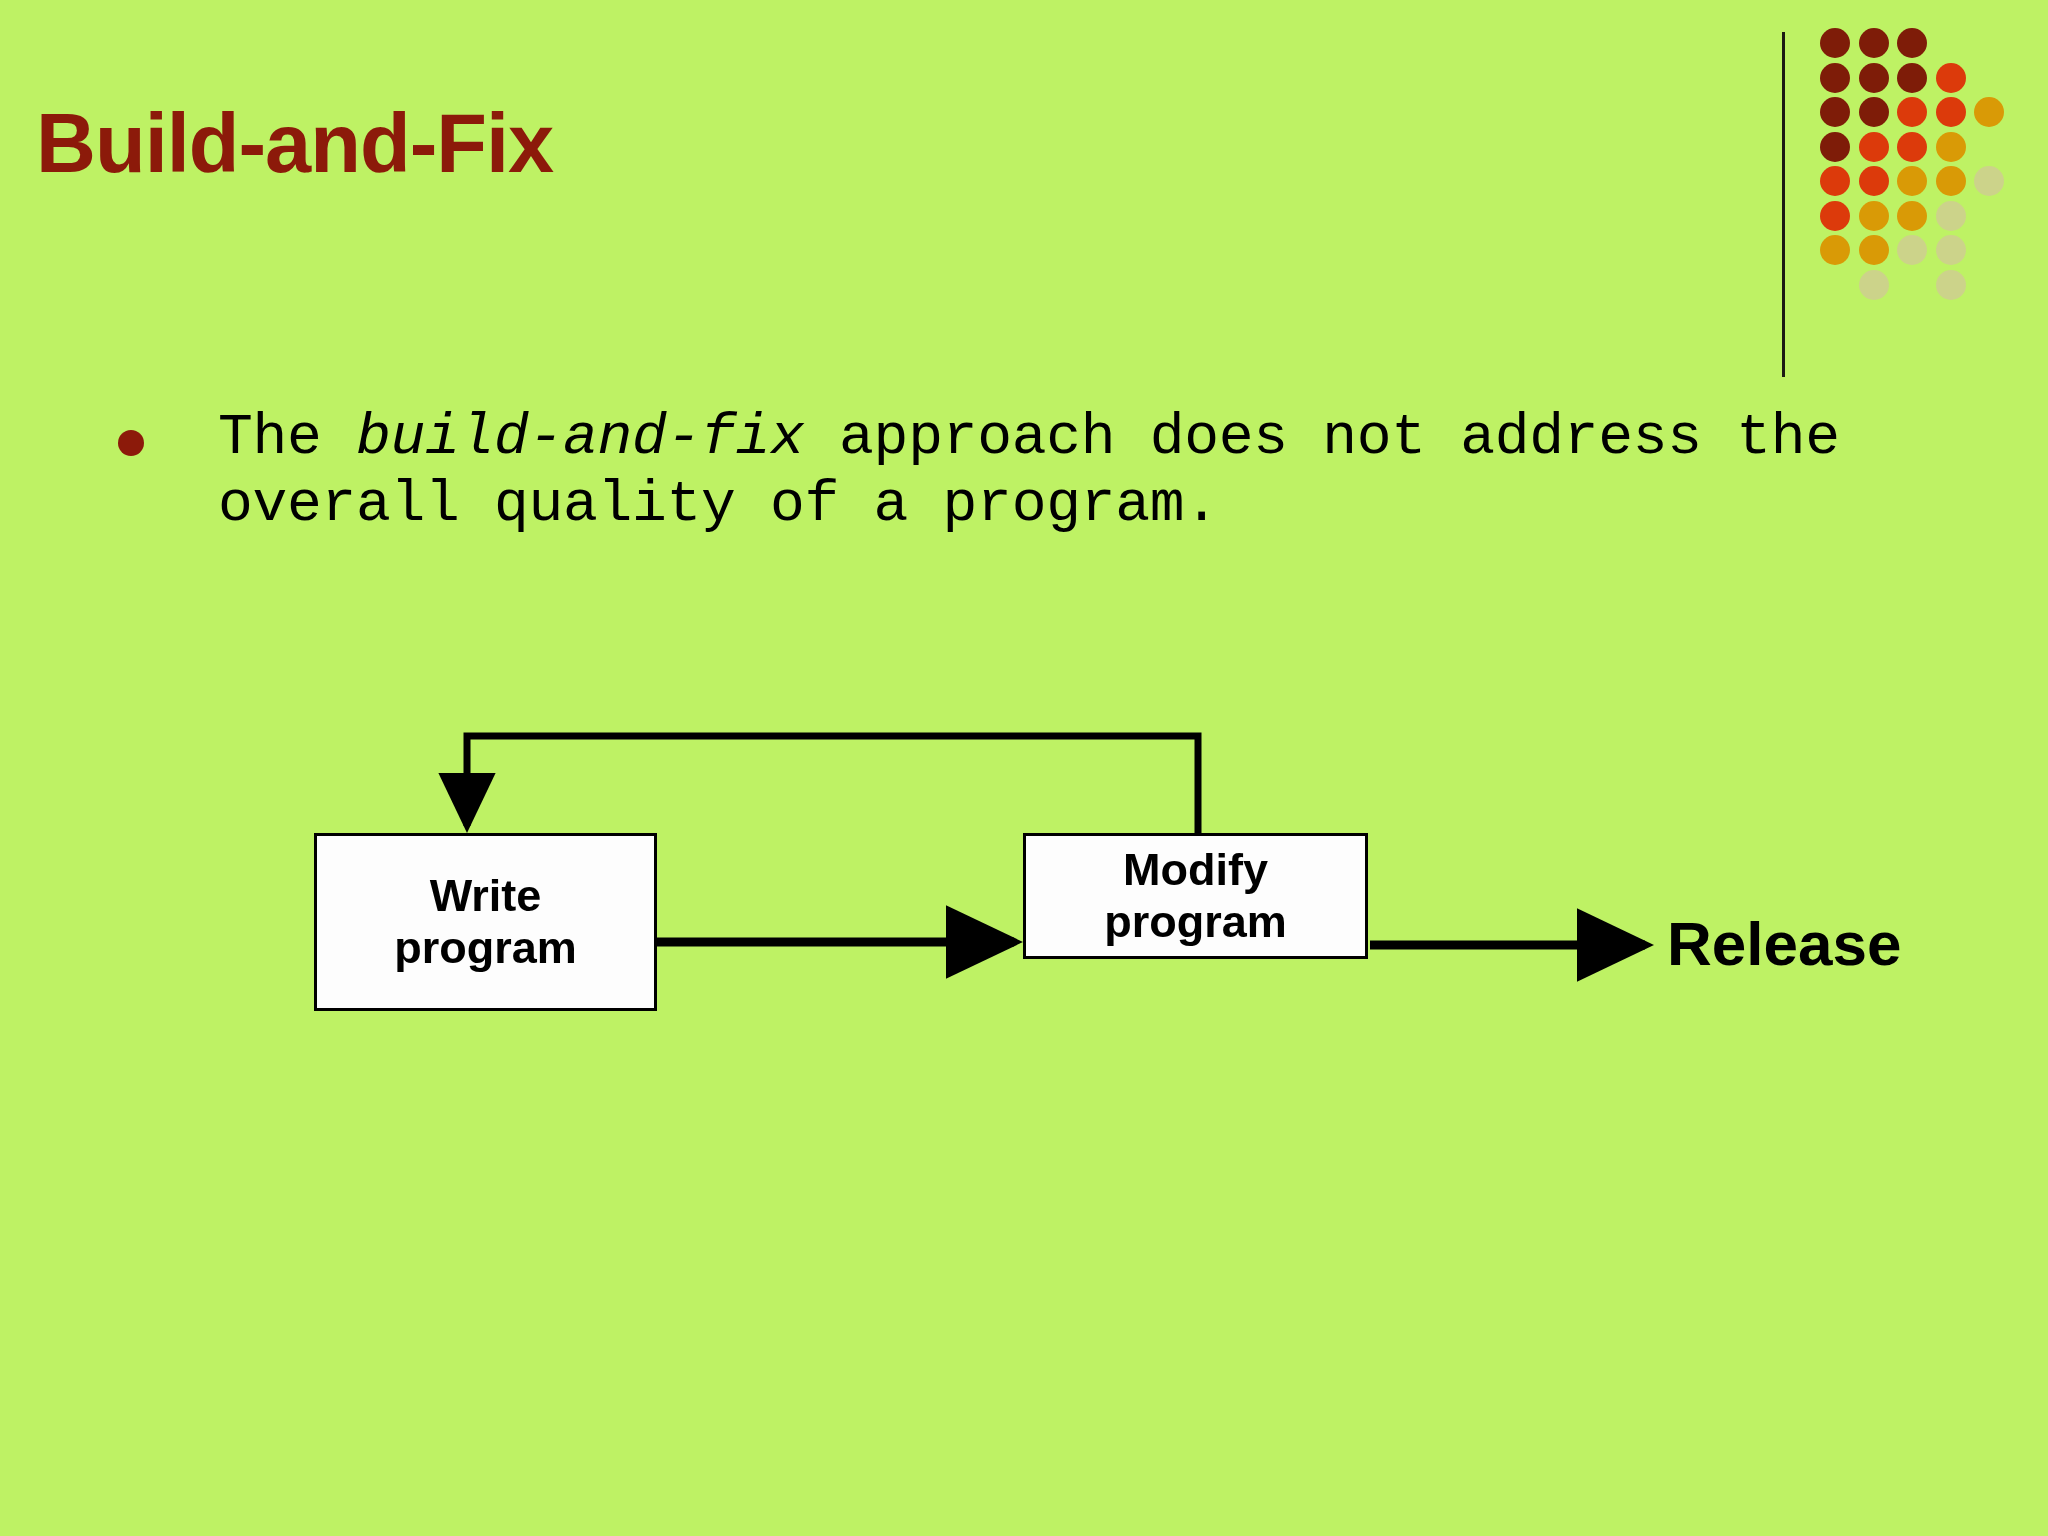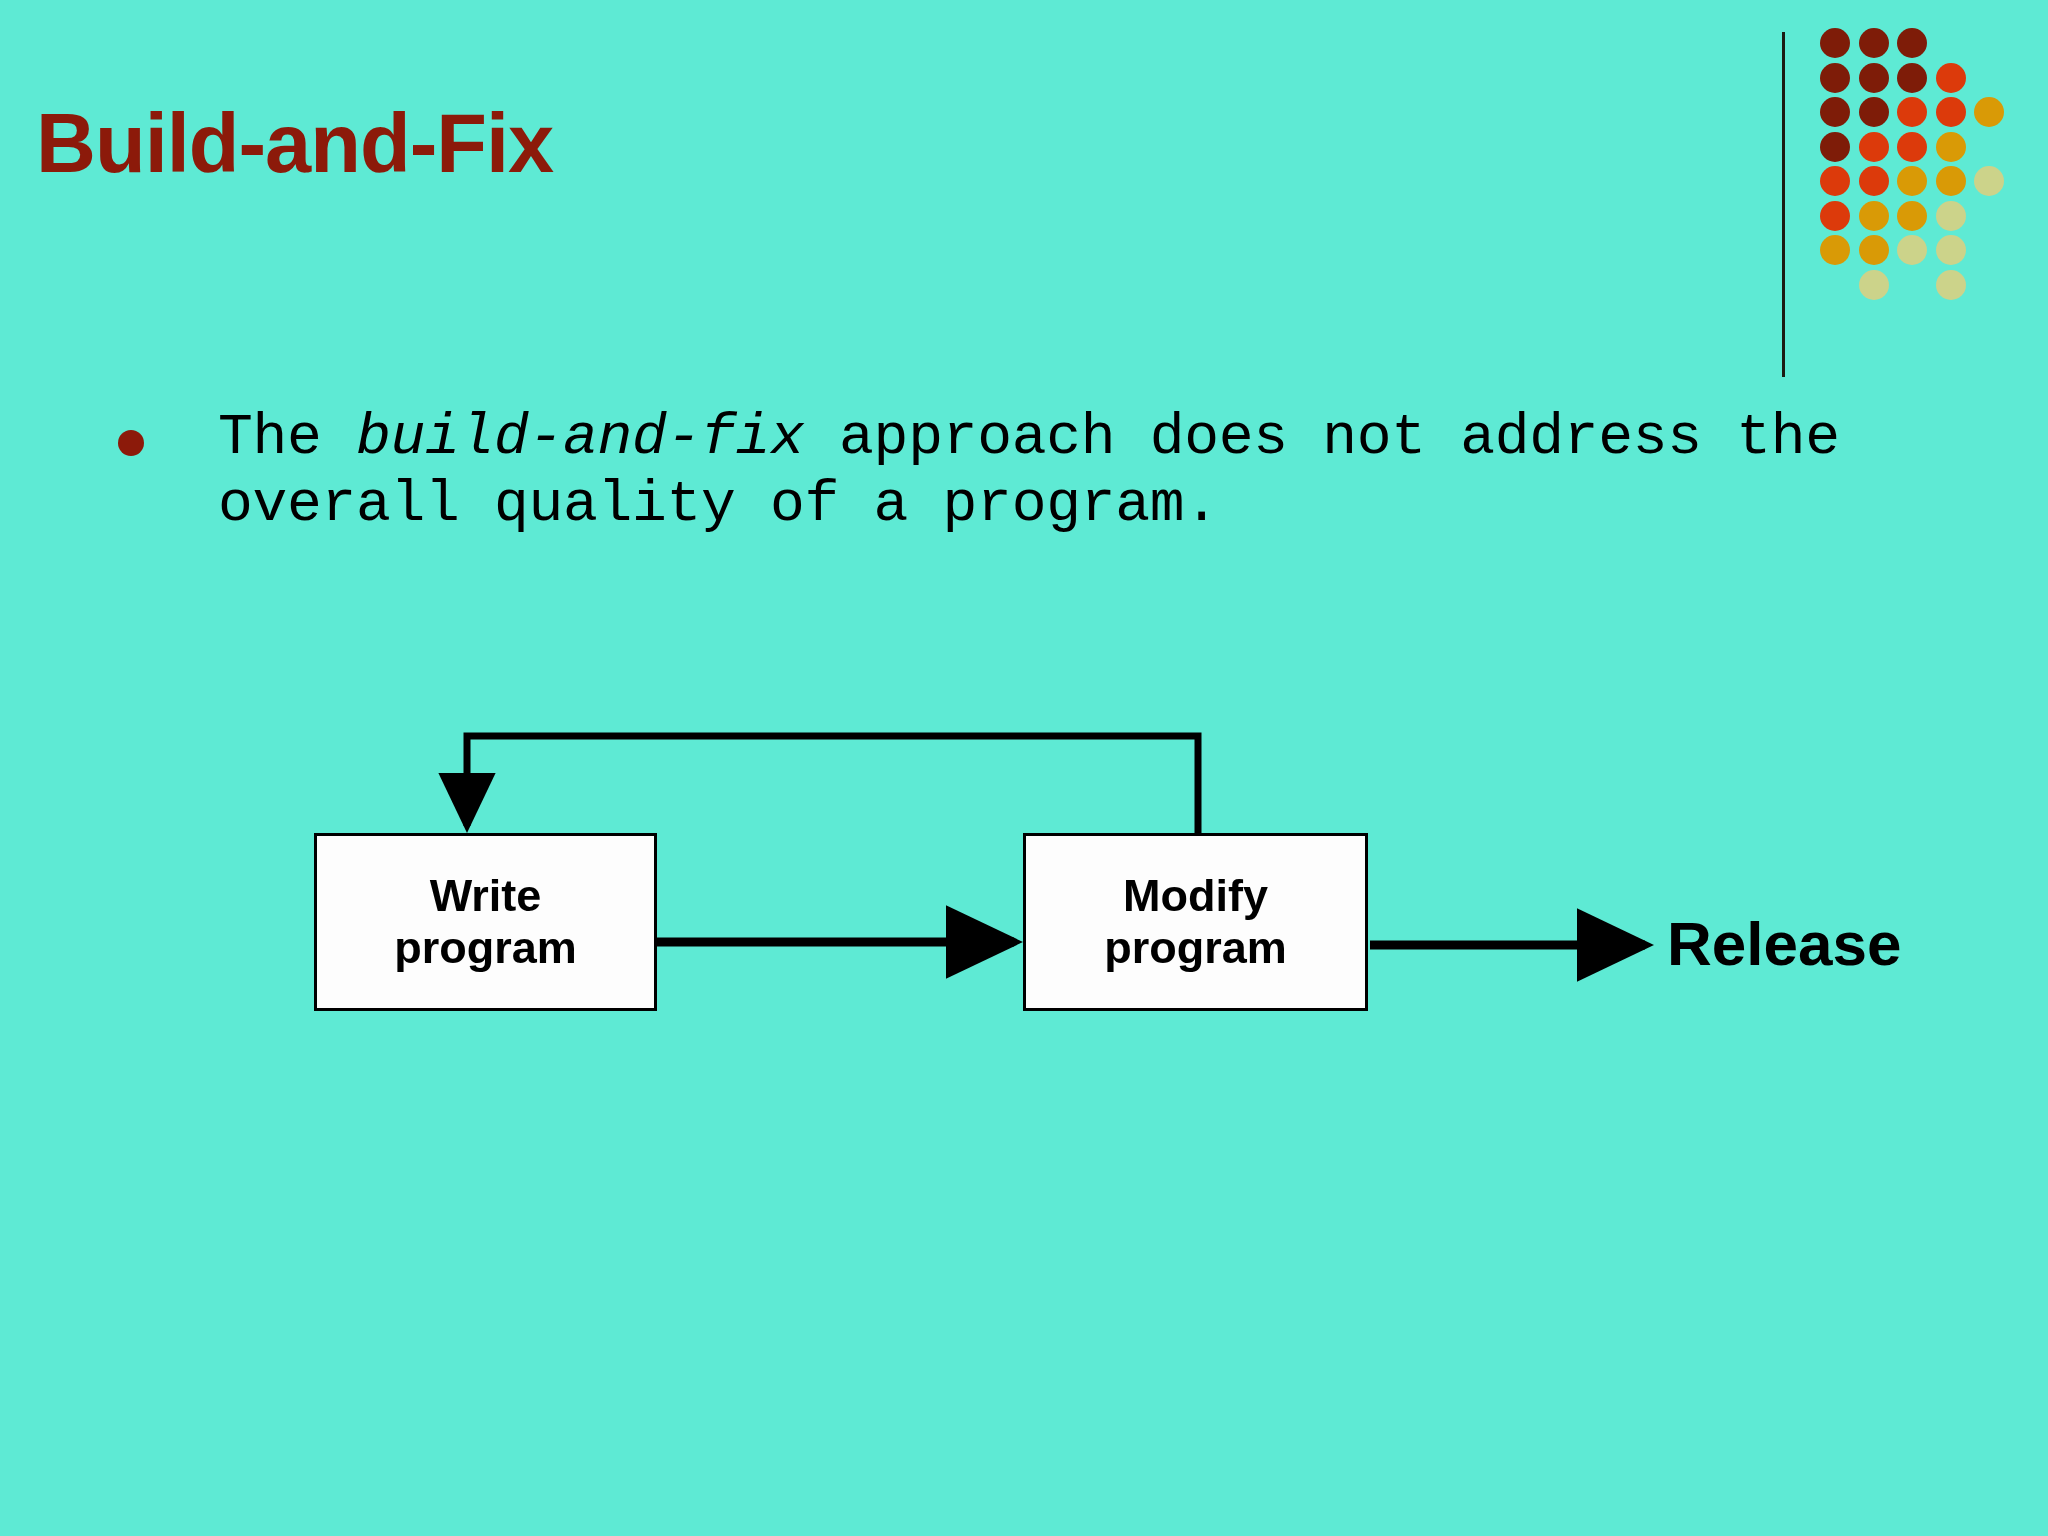--- a/index.html
+++ b/index.html
@@ -12,21 +12,21 @@
     background: #FCFACD;
     font-family: "Liberation Sans", sans-serif;
     overflow: hidden;
     position: relative;
   }
   #slide {
     position: absolute;
     left: 0; top: 0;
     width: 2048px;
     height: 1536px;
-    background: #5eead4;
+    background: #bef264;
   }
 
   
   #deco {
     position: absolute;
     left: 1770px;
     top: 20px;
     width: 278px;
     height: 360px;
   }
@@ -117,21 +117,21 @@
   #box-write {
     left: 314px;
     top: 833px;
     width: 343px;
     height: 178px;
   }
   #box-modify {
     left: 1023px;
     top: 833px;
     width: 345px;
-    height: 178px;
+    height: 126px;
   }
   #release-label {
     position: absolute;
     left: 1667px;
     top: 908px;
     font-size: 62px;
     font-weight: bold;
     color: #000000;
     white-space: nowrap;
   }

